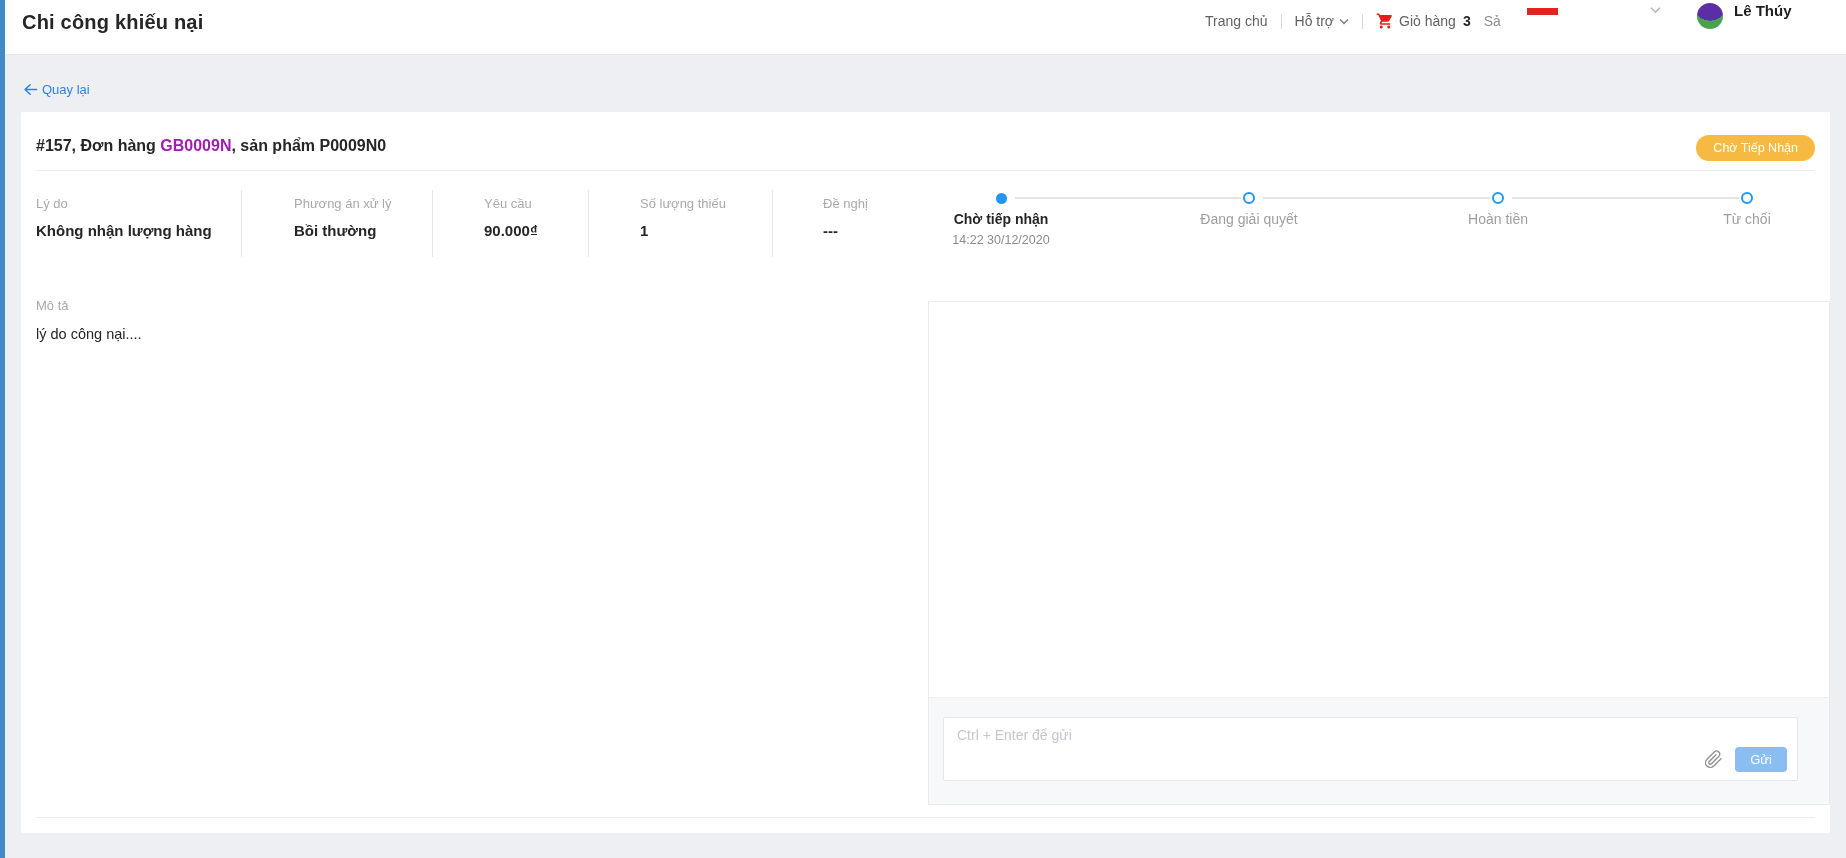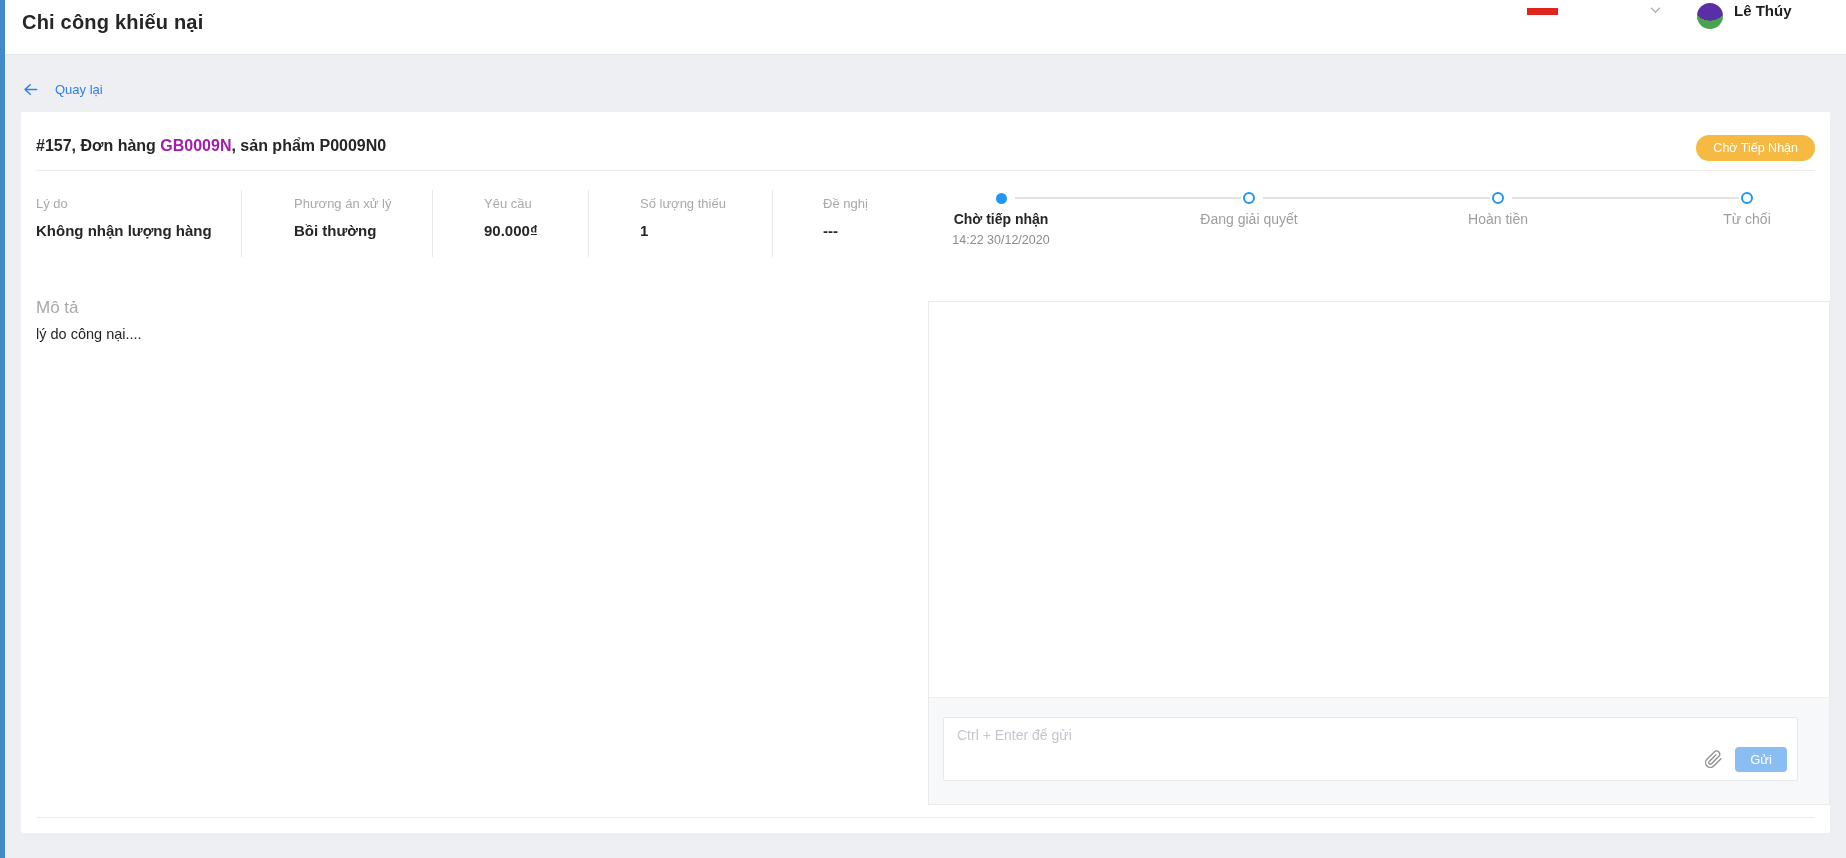--- a/index.html
+++ b/index.html
@@ -27,21 +27,21 @@
 
   
   .toast { position:absolute; left:1453px; top:13px; width:384px; height:58px; background:#fff; border-radius:4px;
            box-shadow:0 3px 14px rgba(0,0,0,.16); z-index:50; display:flex; align-items:center; }
   .toast-check { width:27px; height:27px; border:2px solid #4db324; border-radius:50%; margin-left:29px;
                  display:flex; align-items:center; justify-content:center; flex:0 0 auto; }
   .toast-msg { margin-left:21px; font-size:15px; color:#454545; }
   .toast-close { position:absolute; right:20px; top:17px; font-size:15px; color:#b3b3b3; cursor:pointer; line-height:1; }
 
   
-  .back-link { position:absolute; left:22px; top:82px; display:flex; align-items:center; gap:16px; color:#2f80ed;
+  .back-link { position:absolute; left:22px; top:82px; display:flex; align-items:center; gap:3px; color:#2f80ed;
                font-size:13px; cursor:pointer; }
 
   
   .card { position:absolute; left:21px; top:112px; width:1809px; height:721px; background:#fff; border-radius:2px; }
 
   .order-title { position:absolute; left:15px; top:25px; font-size:16px; font-weight:bold; color:#262626; }
   .order-code { color:#a21caf; cursor:pointer; }
   .status-badge { position:absolute; right:15px; top:23px; height:26px; line-height:26px; padding:0 17px;
                   background:#f6ba42; color:#fff; font-size:12.5px; border-radius:13px; white-space:nowrap; }
   .hline { position:absolute; left:15px; width:1779px; height:1px; background:#ededf0; }
@@ -55,21 +55,21 @@
 
   
   .step-seg { position:absolute; top:85px; height:2px; background:#e3e3e5; }
   .dot-active { position:absolute; top:81px; width:11px; height:11px; border-radius:50%; background:#2196f3; }
   .dot-pending { position:absolute; top:80px; width:12px; height:12px; border-radius:50%; border:2px solid #2196f3; background:#fff; }
   .step-label { position:absolute; top:99px; width:240px; text-align:center; font-size:14px; color:#9e9e9e; white-space:nowrap; }
   .step-label.active { color:#262626; font-weight:bold; }
   .step-date { position:absolute; top:121px; width:240px; text-align:center; font-size:12.5px; color:#8c8c8c; }
 
   
-  .desc-label { position:absolute; left:15px; top:186px; font-size:17px; color:#a9a9a9; }
+  .desc-label { position:absolute; left:15px; top:186px; font-size:13px; color:#a9a9a9; }
   .desc-value { position:absolute; left:15px; top:214px; font-size:14.5px; color:#262626; }
 
   
   .chat-panel { position:absolute; left:907px; top:189px; width:902px; height:504px; background:#fff; border:1px solid #eaeaec; }
   .chat-footer { position:absolute; left:0; right:0; bottom:0; height:107px; background:#f7f8fa; border-top:1px solid #eeeef1; }
   .chat-input-box { position:absolute; left:14px; top:19px; width:855px; height:64px; background:#fff;
                     border:1px solid #e7e7ea; border-radius:2px; }
   .chat-textarea { position:absolute; inset:0; border:none; outline:none; resize:none; background:transparent;
                    font-family:"Liberation Sans","DejaVu Sans",sans-serif; font-size:14px; color:#333; padding:9px 90px 9px 13px; }
   .chat-textarea::placeholder { color:#c3c7ce; }
@@ -81,20 +81,43 @@
 </head>
 <body>
 
 <div id="screen">
 
   <div class="edge-strip"></div>
 
   <div class="header">
     <div class="page-title">Chi công khiếu nại</div>
 
+    <div class="nav">
+      <span class="nav-item">
+        <span>Trang chủ</span>
+      </span>
+      <span class="nav-sep"></span>
+      <span class="nav-item">
+        <span>Hỗ trợ</span>
+        <svg class="chev" width="10" height="7" viewBox="0 0 10 7">
+            <polyline points="1,1.5 5,5.5 9,1.5" fill="none" stroke="#7a7a7a" stroke-width="1.4"></polyline>
+          </svg>
+      </span>
+      <span class="nav-sep"></span>
+      <span class="nav-item">
+        <svg width="18" height="18" viewBox="0 0 24 24" fill="#e0201c">
+            <path d="M7 18c-1.1 0-2 .9-2 2s.9 2 2 2 2-.9 2-2-.9-2-2-2zM1 2v2h2l3.6 7.6-1.4 2.4c-.2.4-.2.8-.2 1 0 1.1.9 2 2 2h12v-2H7.4c-.1 0-.2-.1-.2-.2l.1-.2 1-1.6h7.4c.8 0 1.4-.4 1.7-1l3.6-6.5c.1-.2.1-.3.1-.5 0-.6-.4-1-1-1H5.2L4.3 2H1zm16 16c-1.1 0-2 .9-2 2s.9 2 2 2 2-.9 2-2-.9-2-2-2z"></path>
+          </svg>
+        <span>Giỏ hàng</span>
+        <span class="cart-count">3</span>
+      </span>
+      <span class="nav-item clipped-item">
+        <span>Sả</span>
+      </span>
+    </div>
 
     <div class="red-fragment"></div>
     <svg class="mini-chevron" width="11" height="8" viewBox="0 0 10 7">
         <polyline points="1,1.5 5,5.5 9,1.5" fill="none" stroke="#8a8a8a" stroke-width="1.4"></polyline>
       </svg>
     <div class="avatar"></div>
     <div class="user-name">Lê Thúy</div>
   </div>
 
 

